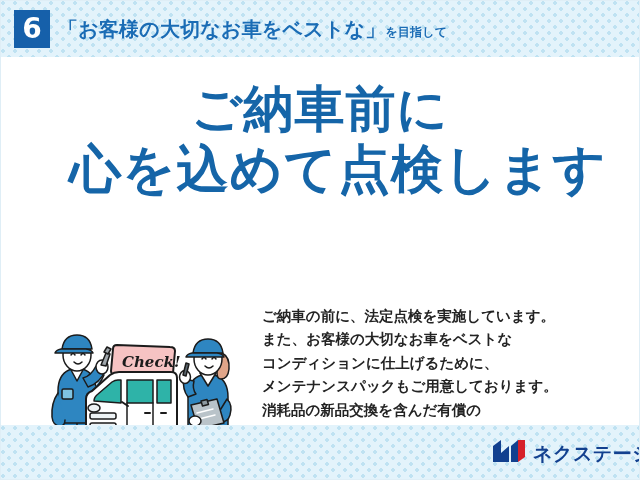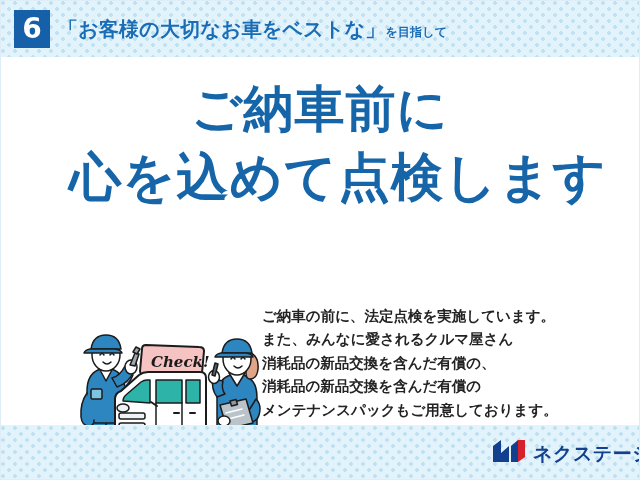--- a/index.html
+++ b/index.html
@@ -98,21 +98,21 @@
     letter-spacing: 1px;
     line-height: 1.06;
   }
   #headline .line1 {
     display: block;
     font-size: 50px;
   }
   #headline .line2 {
     display: block;
     font-size: 52px;
-    margin-top: 14px;
+    margin-top: 6px;
     padding-left: 36px;
   }
 
   
   #body-copy {
     position: absolute;
     left: 262px;
     top: 248px;
     width: 360px;
     color: #232323;
@@ -125,21 +125,21 @@
   #body-copy .note {
     display: block;
     font-size: 13px;
     margin-top: 2px;
     white-space: nowrap;
   }
 
   
   #illustration {
     position: absolute;
-    left: 78px;
+    left: 49px;
     top: 272px;
     width: 200px;
     height: 136px;
   }
   #illustration svg { display: block; }
 
   
   #brand-logo {
     position: absolute;
     left: 492px;
@@ -294,24 +294,24 @@
 
             <ellipse cx="146" cy="92" rx="6" ry="5" fill="#ffffff"></ellipse>
           </g>
 
         </g>
       </svg>
     </div>
 
     <div id="body-copy">
       <span class="ln">ご納車の前に、法定点検を実施しています。</span>
-      <span class="ln">また、みんなに愛されるクルマ屋さん</span>
-      <span class="ln">消耗品の新品交換を含んだ有償の、</span>
+      <span class="ln">また、お客様の大切なお車をベストな</span>
+      <span class="ln">コンディションに仕上げるために、</span>
+      <span class="ln">メンテナンスパックもご用意しております。</span>
       <span class="ln">消耗品の新品交換を含んだ有償の</span>
-      <span class="ln">メンテナンスパックもご用意しております。</span>
       <span class="note">※未使用車は当社独自の簡易点検を実施しております。</span>
     </div>
 
   </div>
 
   <div id="footer-band" class="dot-band"></div>
 
   <div id="brand-logo">
     <span class="mark">
       <svg width="34" height="24" viewBox="0 0 34 24" xmlns="http://www.w3.org/2000/svg">

